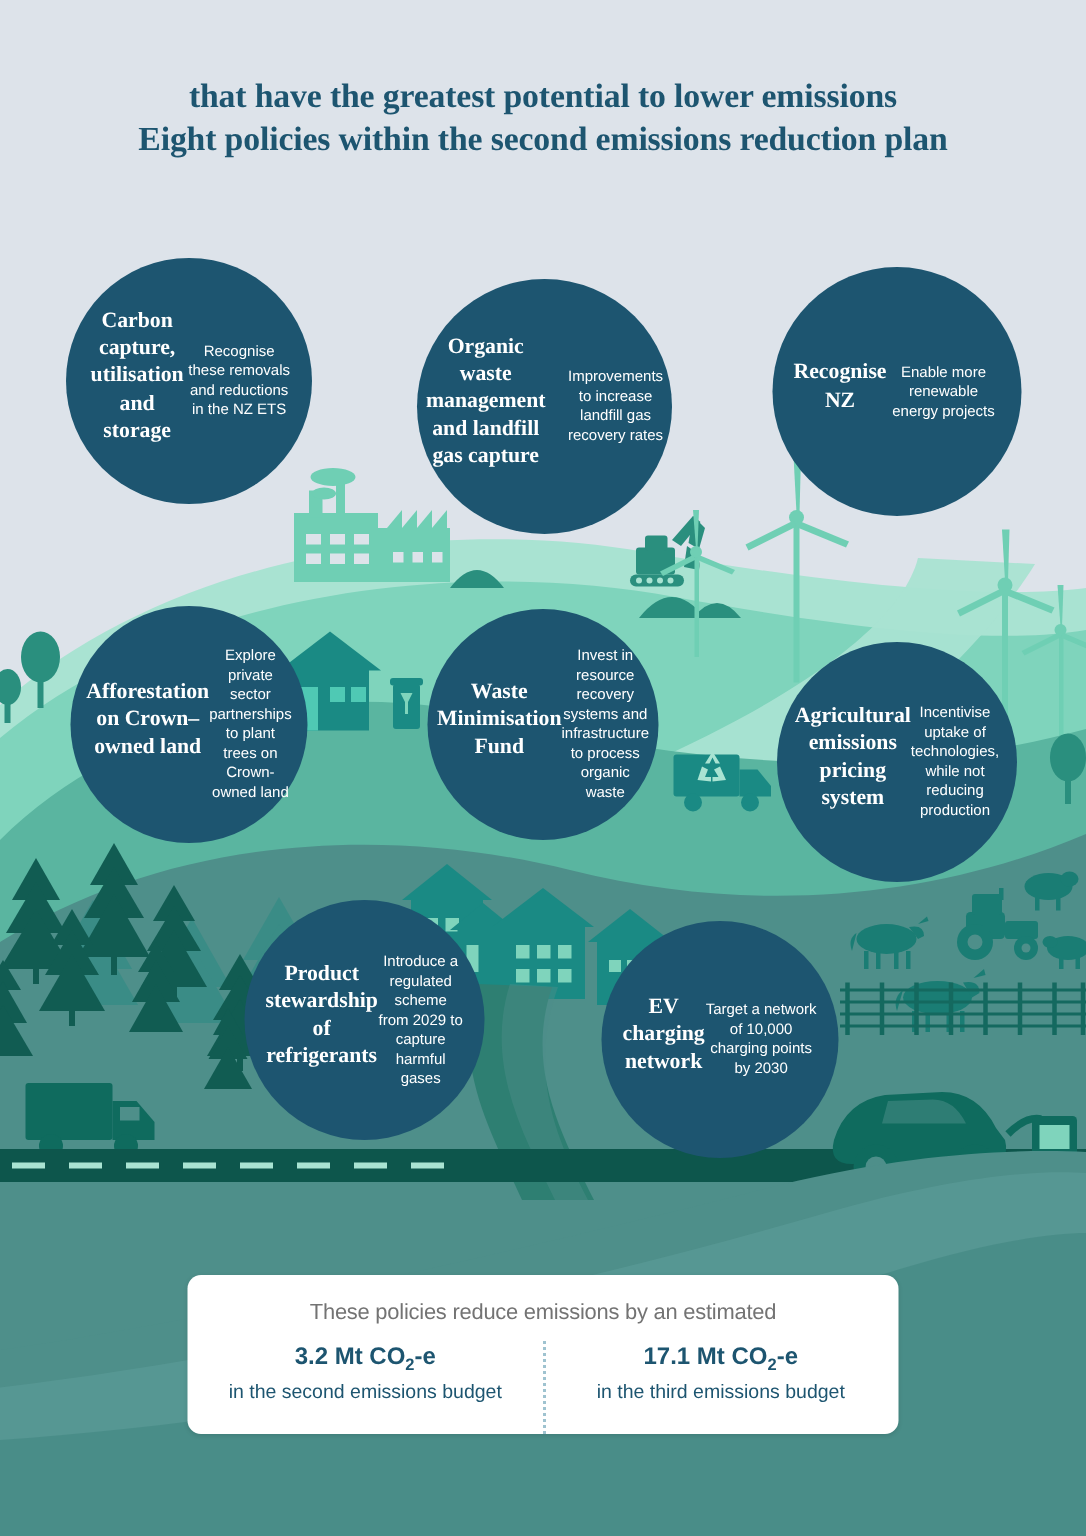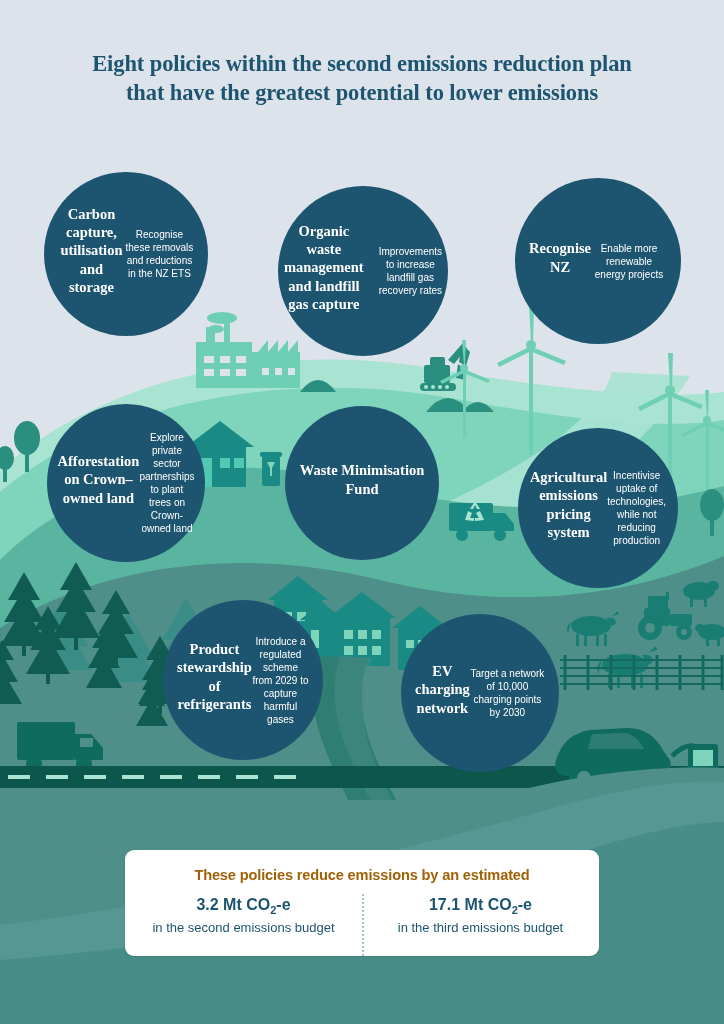--- a/index.html
+++ b/index.html
@@ -68,21 +68,21 @@
     left: 125px; top: 850px;
     width: 474px; height: 106px;
     background: #ffffff;
     border-radius: 9px;
     box-shadow: 0 1px 3px rgba(0,0,0,0.10);
     display: flex; flex-direction: column;
     align-items: center;
     padding-top: 17px;
   }
   .summary .s-head {
-    font-size: 14.6px; font-weight: bold; color: #a16207;
+    font-size: 14.6px; font-weight: normal; color: #737373;
     letter-spacing: -0.15px;
   }
   .s-cols { display: flex; width: 100%; margin-top: 13px; position: relative; }
   .s-col { flex: 1; text-align: center; }
   .s-val {
     font-size: 16px; font-weight: bold; color: #1d5570;
     margin-bottom: 4px;
   }
   .s-val sub { font-size: 11px; }
   .s-cap { font-size: 13px; color: #1d5570; }
@@ -411,22 +411,22 @@
         <rect x="684" y="790" width="38" height="6" rx="2"></rect>
       </g>
 
       <path d="M0 1024 L0 900 C 140 880, 340 836, 520 790 C 610 768, 680 766, 724 768 L724 1024 Z" fill="#4e8f8a"></path>
       <path d="M0 1024 L0 925 C 170 905, 380 858, 560 806 C 640 784, 690 780, 724 782 L724 1024 Z" fill="#5a9a95" opacity="0.75"></path>
       <path d="M0 1024 L0 960 C 200 946, 430 900, 600 846 C 660 828, 700 822, 724 822 L724 1024 Z" fill="#3f8580" opacity="0.55"></path>
     </g>
   </svg>
 
   <div class="title">
+    <div>that have the greatest potential to lower emissions</div>
     <div>Eight policies within the second emissions reduction plan</div>
-    <div>that have the greatest potential to lower emissions</div>
   </div>
 
   <div class="circle" id="c-ccus">
     <div class="c-head">Carbon capture, utilisation and storage</div>
     <div class="c-body">Recognise these removals and reductions in the NZ ETS</div>
   </div>
 
   <div class="circle" id="c-owm">
     <div class="c-head">Organic waste management and landfill gas capture</div>
     <div class="c-body">Improvements to increase landfill gas recovery rates</div>
@@ -437,20 +437,21 @@
     <div class="c-body">Enable more renewable energy projects</div>
   </div>
 
   <div class="circle" id="c-affor">
     <div class="c-head">Afforestation on Crown–owned land</div>
     <div class="c-body">Explore private sector partnerships to plant trees on Crown-owned land</div>
   </div>
 
   <div class="circle" id="c-wmf">
     <div class="c-head">Waste Minimisation Fund</div>
+    <div class="c-body">Invest in resource recovery systems and infrastructure to process organic waste</div>
   </div>
 
   <div class="circle" id="c-agri">
     <div class="c-head">Agricultural emissions pricing system</div>
     <div class="c-body">Incentivise uptake of technologies, while not reducing production</div>
   </div>
 
   <div class="circle" id="c-psr">
     <div class="c-head">Product stewardship of refrigerants</div>
     <div class="c-body">Introduce a regulated scheme from 2029 to capture harmful gases</div>

